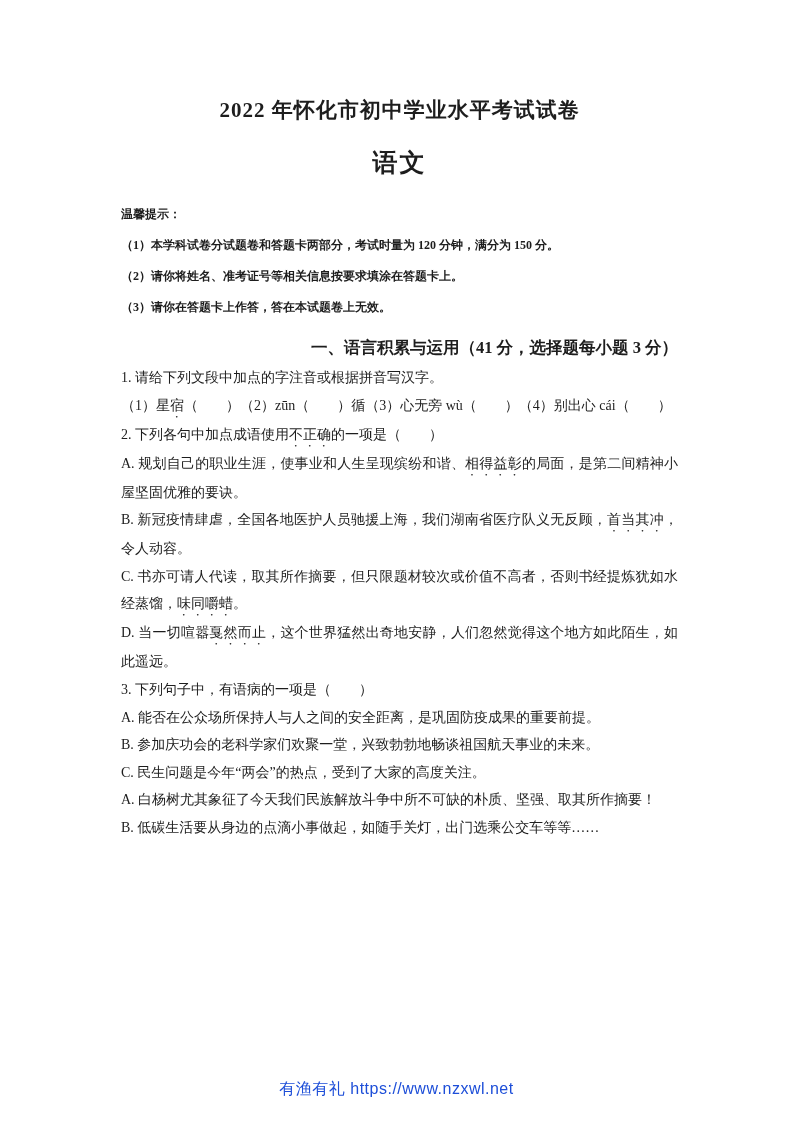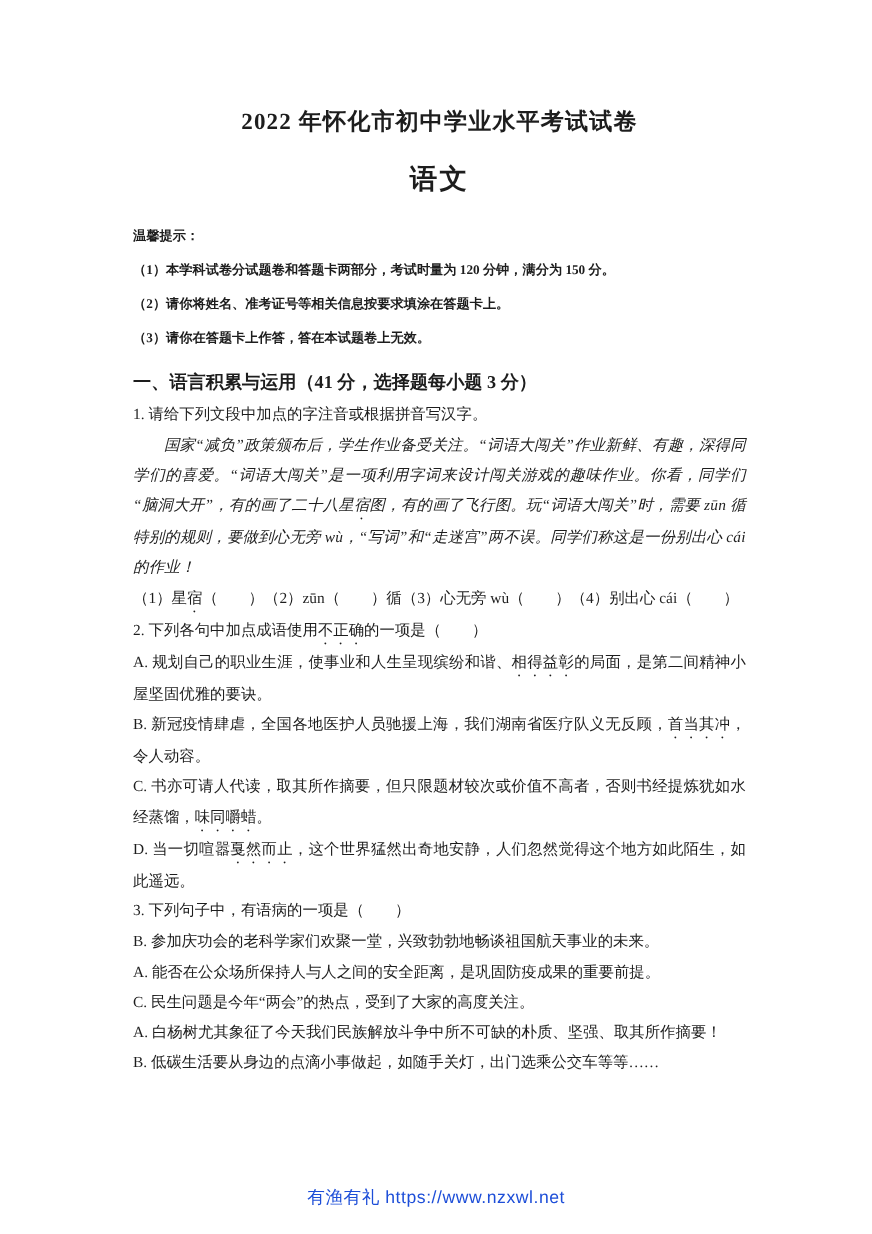--- a/index.html
+++ b/index.html
@@ -39,20 +39,21 @@
     font-size: 12px;
     font-weight: bold;
     line-height: 31px;
     text-align: justify;
   }
   .section-heading {
     margin: 9px 0 0 0;
     font-size: 16.5px;
     font-weight: bold;
     line-height: 32px;
+    text-align: right;
   }
   .body-text p {
     margin: 0;
     font-size: 14px;
     line-height: 27.6px;
     text-align: justify;
   }
   .body-text p.nowrapline {
     text-align: left;
     white-space: nowrap;
@@ -98,32 +99,31 @@
     <p>（1）本学科试卷分试题卷和答题卡两部分，考试时量为 120 分钟，满分为 150 分。</p>
     <p>（2）请你将姓名、准考证号等相关信息按要求填涂在答题卡上。</p>
     <p>（3）请你在答题卡上作答，答在本试题卷上无效。</p>
   </section>
 
   <h3 class="section-heading">一、语言积累与运用（41 分，选择题每小题 3 分）</h3>
 
   <section class="body-text">
 
     <p>1. 请给下列文段中加点的字注音或根据拼音写汉字。</p>
-    <p class="kai indent2"><span>国家“减负”政策颁布后，学生作业备受关注。“词语大闯关”作业新鲜、有趣，深得同学们的喜爱。“词语大闯关”是一项利用字词来设计闯关游戏的趣味作业。你看，同学们“脑洞大开”，有的画了二十八星</span><span class="em">宿</span><span>图，有的画了飞行图。玩“词语大闯关”时，需要 zūn 循特别的规则，要做到心无旁 wù，“写词”和“走迷宫”两不误。同学们称这是一份别出心 cái 的作业！</span></p>
     <p class="nowrapline"><span>（1）星</span><span class="em">宿</span><span>（　　）（2）zūn（　　）循（3）心无旁 wù（　　）（4）别出心 cái（　　）</span></p>
 
     <p><span>2. 下列各句中加点成语使用</span><span class="em">不正确</span><span>的一项是（　　）</span></p>
     <p><span>A. 规划自己的职业生涯，使事业和人生呈现缤纷和谐、</span><span class="em">相得益彰</span><span>的局面，是第二间精神小屋坚固优雅的要诀。</span></p>
     <p><span>B. 新冠疫情肆虐，全国各地医护人员驰援上海，我们湖南省医疗队义无反顾，</span><span class="em">首当其冲</span><span>，令人动容。</span></p>
     <p><span>C. 书亦可请人代读，取其所作摘要，但只限题材较次或价值不高者，否则书经提炼犹如水经蒸馏，</span><span class="em">味同嚼蜡</span><span>。</span></p>
     <p><span>D. 当一切喧嚣</span><span class="em">戛然而止</span><span>，这个世界猛然出奇地安静，人们忽然觉得这个地方如此陌生，如此遥远。</span></p>
 
     <p>3. 下列句子中，有语病的一项是（　　）</p>
+    <p>A. 能否在公众场所保持人与人之间的安全距离，是巩固防疫成果的重要前提。</p>
     <p>B. 参加庆功会的老科学家们欢聚一堂，兴致勃勃地畅谈祖国航天事业的未来。</p>
-    <p>A. 能否在公众场所保持人与人之间的安全距离，是巩固防疫成果的重要前提。</p>
     <p>C. 民生问题是今年“两会”的热点，受到了大家的高度关注。</p>
 
     <p>A. 白杨树尤其象征了今天我们民族解放斗争中所不可缺的朴质、坚强、取其所作摘要！</p>
     <p>B. 低碳生活要从身边的点滴小事做起，如随手关灯，出门选乘公交车等等……</p>
 
   </section>
 
   <div class="watermark">有渔有礼 https://www.nzxwl.net</div>
 
 </div>

